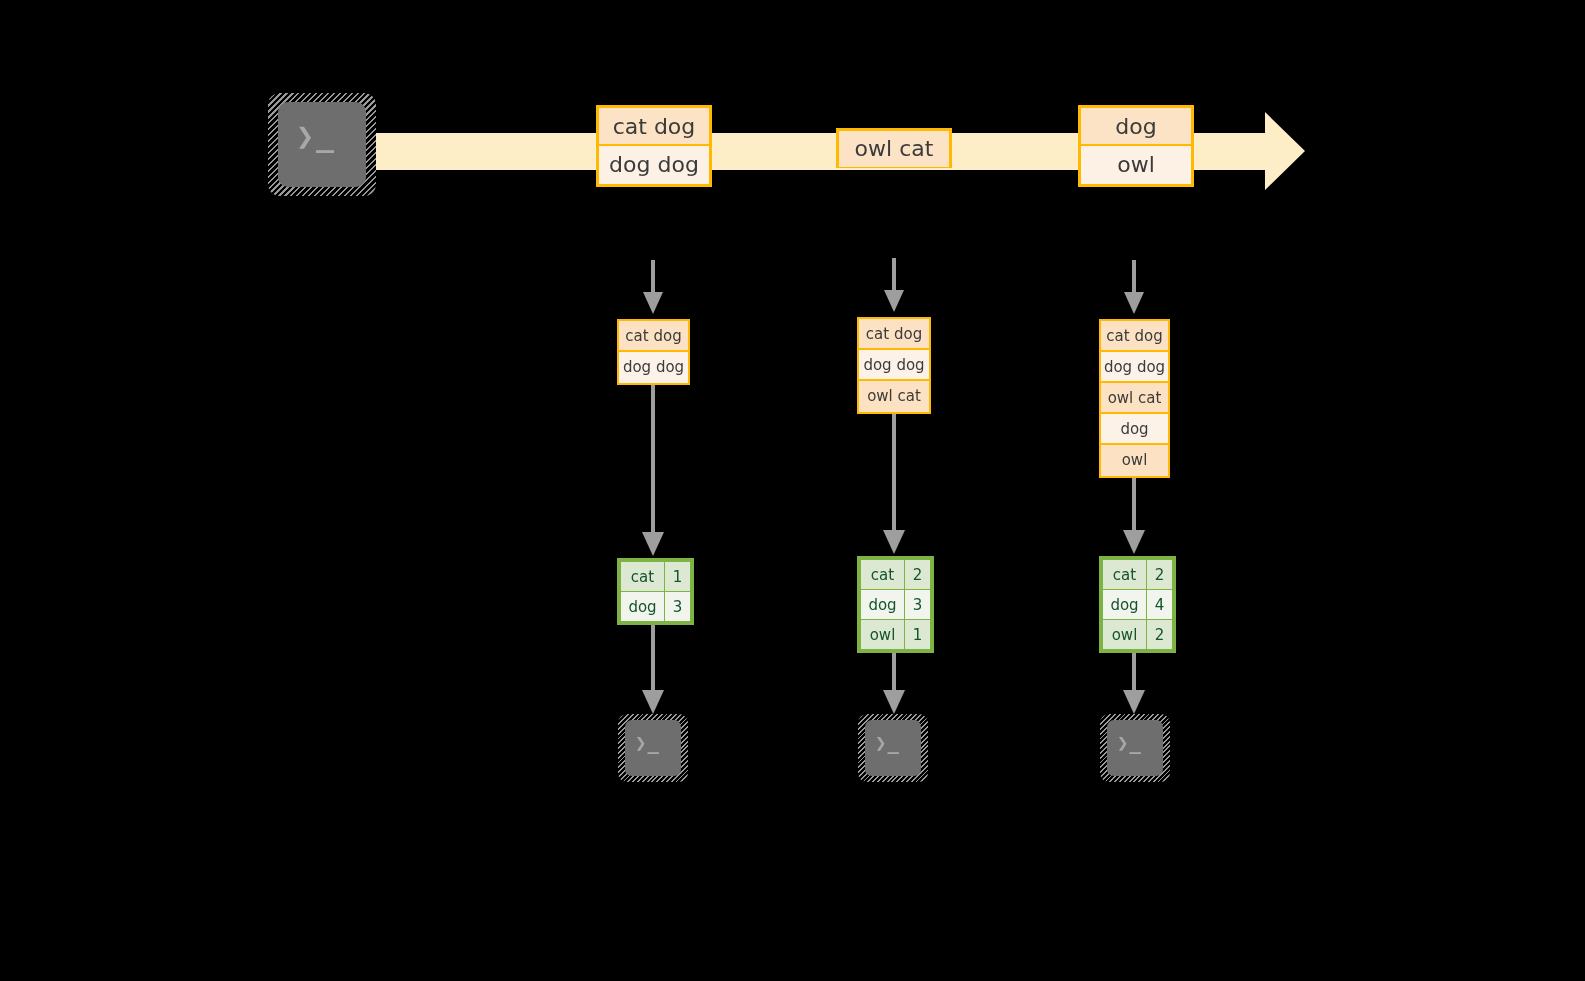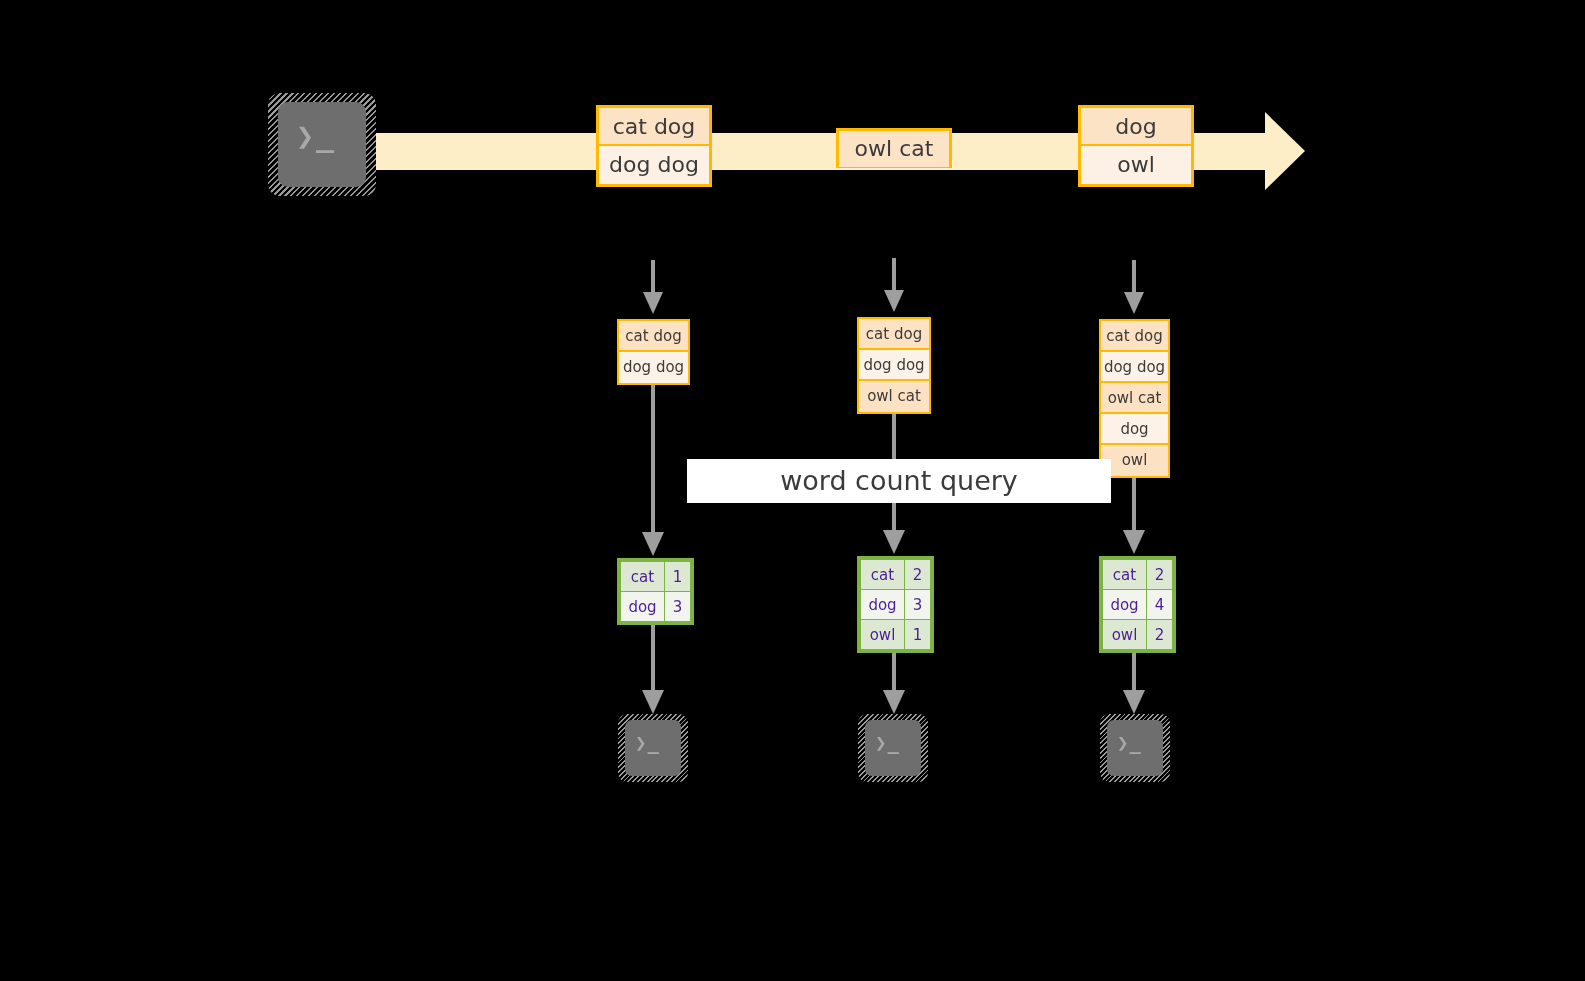--- a/index.html
+++ b/index.html
@@ -139,21 +139,21 @@
     border: 3px solid #7cb342;
     border-collapse: collapse;
     z-index: 5;
     font-size: 15px;
     background: #eff4ea;
   }
   .result-table table { border-collapse: collapse; }
   .result-table td {
     box-sizing: border-box;
     height: 30px;
-    color: #4c1d95;
+    color: #14532d;
     text-align: center;
     border: 1.5px solid #7cb342;
     padding: 0 3px;
     white-space: nowrap;
   }
   .result-table tr:nth-child(odd) td { background: #dde8d2; }
   .result-table tr:nth-child(even) td { background: #f1f5ed; }
   .result-table td.key { width: 44px; }
   .result-table td.val { width: 26px; }
 
@@ -261,21 +261,20 @@
   </div>
 
   <div class="state-box" id="state-box-3">
     <div class="row shade-a">cat dog</div>
     <div class="row shade-b">dog dog</div>
     <div class="row shade-a">owl cat</div>
     <div class="row shade-b">dog</div>
     <div class="row shade-a">owl</div>
   </div>
 
-  <div id="query-label">word count query</div>
 
   <div class="result-table" id="result-table-1">
     <table>
       <tbody>
           <tr>
         <td class="key">cat</td>
         <td class="val">1</td>
       </tr>
       <tr>
         <td class="key">dog</td>

